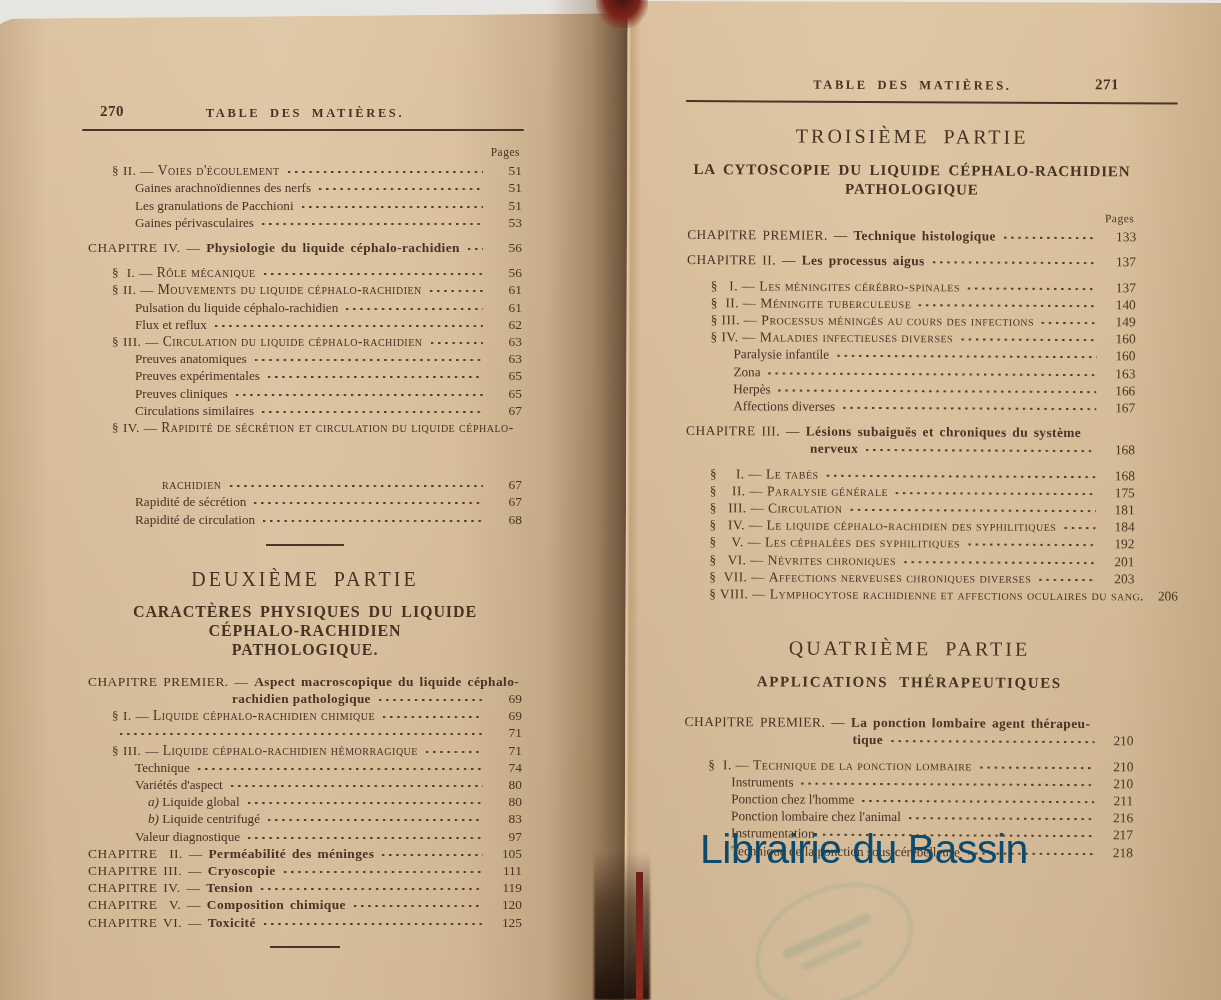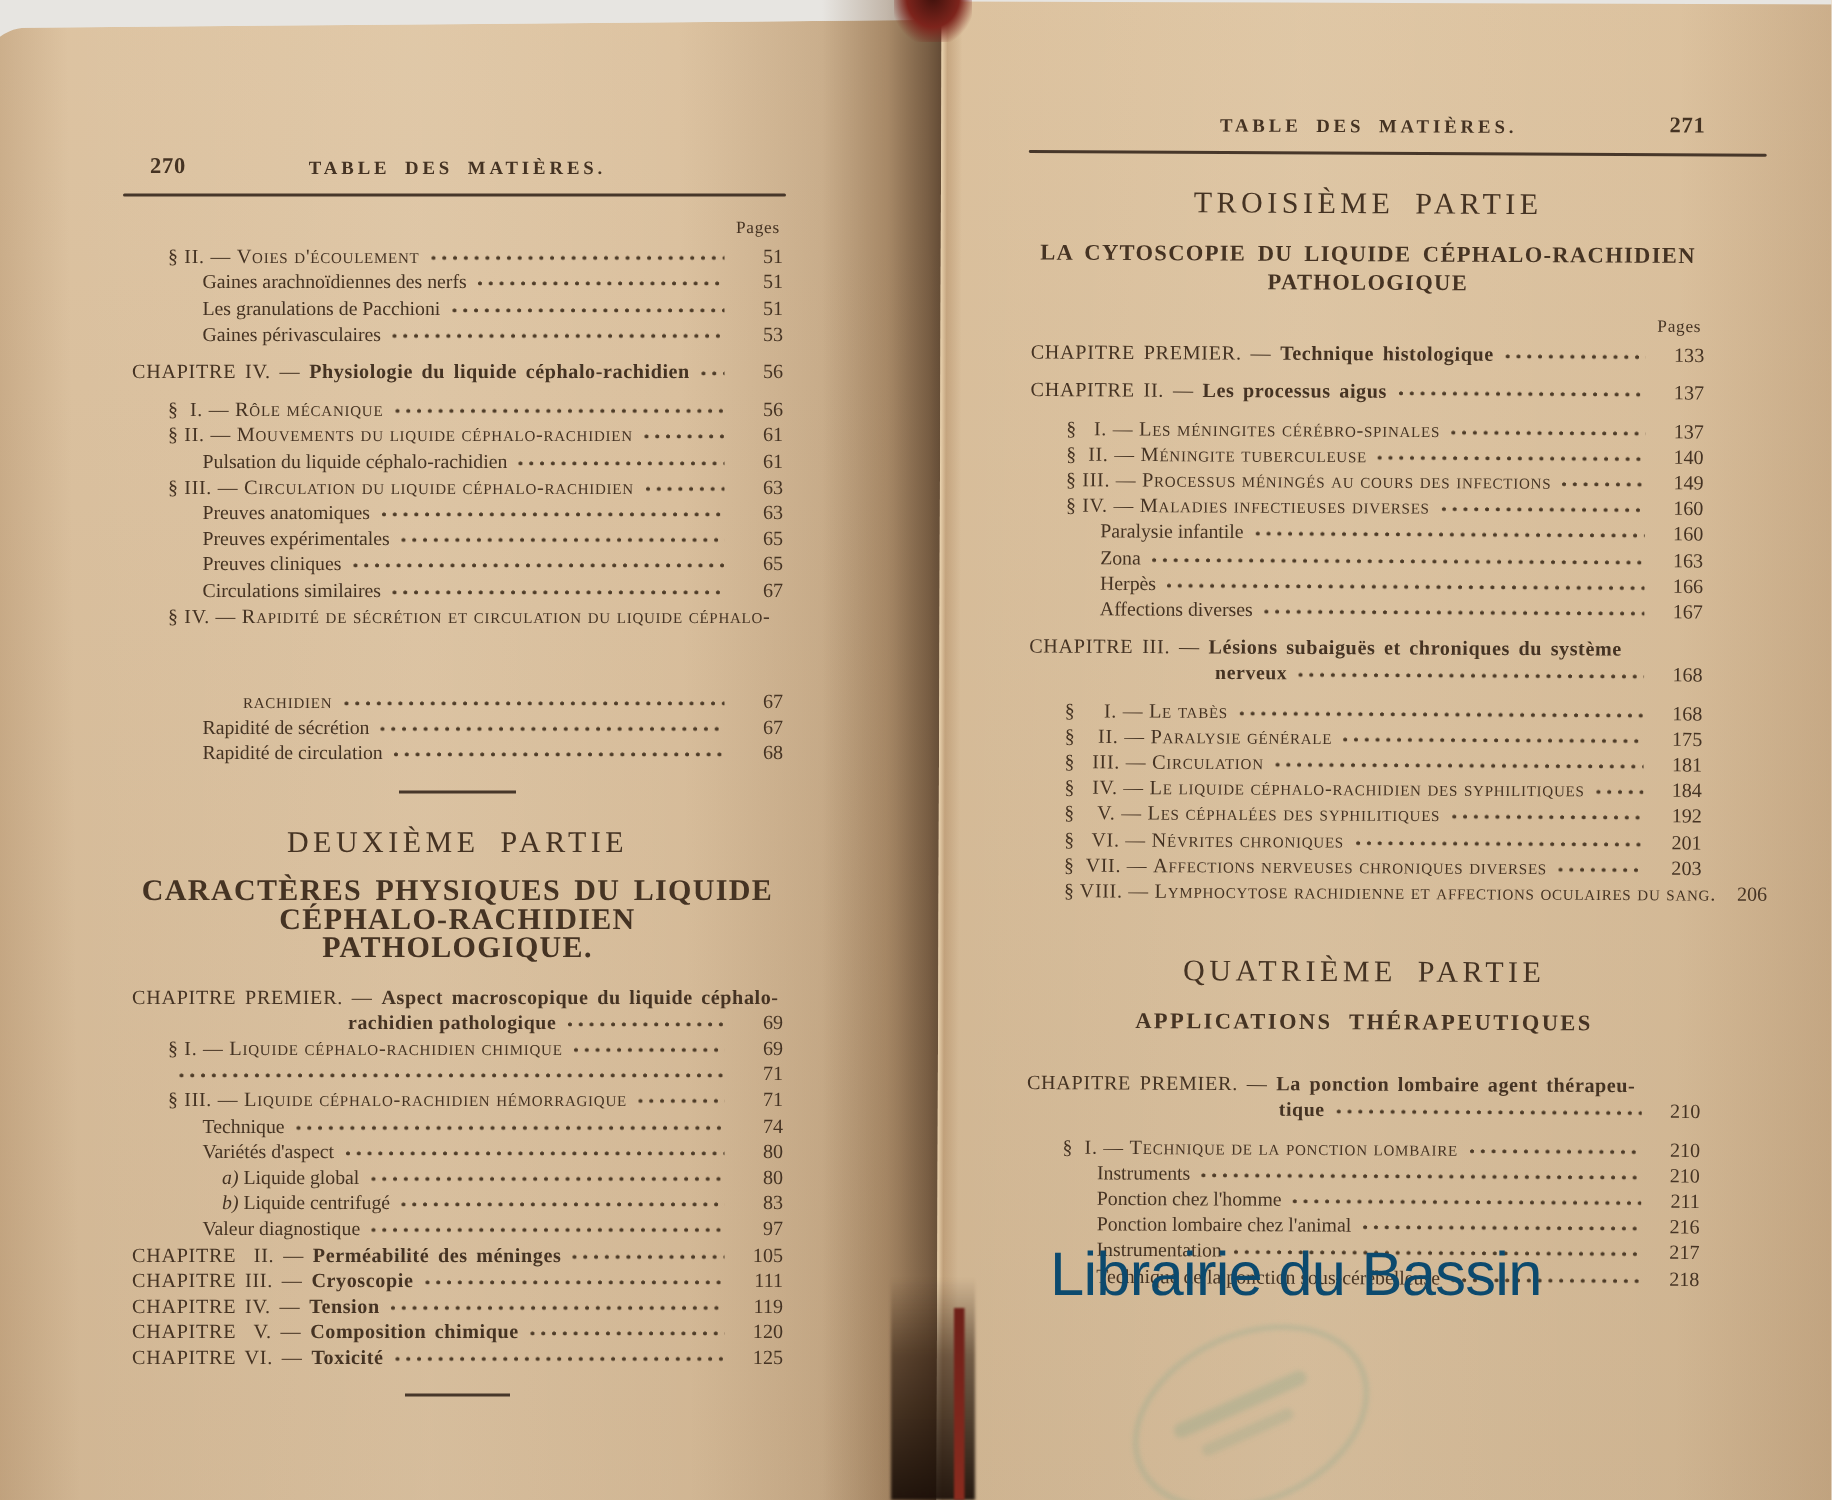--- a/index.html
+++ b/index.html
@@ -31,21 +31,21 @@
     background:radial-gradient(ellipse at 50% 10%, #3f110c 0%, #7d241c 48%, rgba(125,36,28,0) 78%);}
 
   
   .content{position:absolute;color:#453323;z-index:4;}
   .content.lc{left:88px;top:103px;width:434px;}
   .content.rc{left:688px;top:74px;width:449px;transform:rotate(0.3deg);transform-origin:0 0;}
 
   .page-head{position:relative;height:20px;text-align:center;}
   .running-title{font-size:12.5px;font-weight:700;letter-spacing:2.6px;word-spacing:4px;}
   .pnum{position:absolute;top:0;font-size:15px;font-weight:700;letter-spacing:.5px;}
-  .pnum.pl{left:12px;} .pnum.pr{right:0;}
+  .pnum.pl{left:12px;} .pnum.pr{right:18px;}
   .head-rule{height:2.2px;background:#47372a;margin-top:6px;border-radius:2px;}
   .lc .head-rule{margin-left:-6px;width:442px;}
   .rc .head-rule{margin-left:-2px;width:492px;}
 
   .pages-label{text-align:right;font-size:11.5px;letter-spacing:.5px;padding-right:2px;}
   .lc .pages-label{margin-top:15px;margin-bottom:3px;}
   .rc .pages-label{margin-top:12px;margin-bottom:2px;}
 
   .toc-row{display:flex;align-items:baseline;line-height:17.2px;}
   .toc-row.gap{margin-top:8px;}
@@ -60,21 +60,21 @@
     background-size:7.2px 13px;background-repeat:repeat-x;}
   .spacer{flex:1;}
   .pg{width:34px;text-align:right;font-size:13.4px;flex-shrink:0;}
   .c1{padding-left:24px;} .c2{padding-left:47px;} .c3{padding-left:60px;justify-content:flex-end;}
   .c4{padding-left:74px;margin-top:40px;} .c5{padding-left:144px;} .c6{padding-left:124px;} .c7{padding-left:168px;}
 
   .midrule{width:78px;height:2px;background:#47372a;margin:16px auto 0;}
   .endrule{width:70px;height:2px;background:#47372a;margin:15px auto 0;}
 
   .part-title{text-align:center;font-size:20px;letter-spacing:3px;word-spacing:6px;margin-top:22px;}
-  .part-sub{text-align:center;font-weight:700;font-size:20px;letter-spacing:.9px;word-spacing:3px;line-height:19px;}
+  .part-sub{text-align:center;font-weight:700;font-size:16px;letter-spacing:.9px;word-spacing:3px;line-height:19px;}
   .lc .part-sub{margin-top:11px;}
   .rc .part-sub{margin-top:13px;font-size:15px;}
   .rc .part-sub.wide{word-spacing:6px;letter-spacing:1.6px;}
   .toc{margin-top:4px;}
   .lc .toc2{margin-top:14px;}
   .rc .toc4{margin-top:22px;}
   .rc .part4{margin-top:34px;}
 
   
   .watermark{position:absolute;left:700px;top:826px;z-index:9;
@@ -141,20 +141,25 @@
         <div class="toc-row c1">
           <span class="t"><span class="pre">§ II. — </span><span class="sc">Mouvements du liquide céphalo-rachidien</span></span>
           <span class="leader"></span>
           <span class="pg">61</span>
         </div>
         <div class="toc-row c2">
           <span class="t"><span>Pulsation du liquide céphalo-rachidien</span></span>
           <span class="leader"></span>
           <span class="pg">61</span>
         </div>
+        <div class="toc-row c2">
+          <span class="t"><span>Flux et reflux</span></span>
+          <span class="leader"></span>
+          <span class="pg">62</span>
+        </div>
         <div class="toc-row c1">
           <span class="t"><span class="pre">§ III. — </span><span class="sc">Circulation du liquide céphalo-rachidien</span></span>
           <span class="leader"></span>
           <span class="pg">63</span>
         </div>
         <div class="toc-row c2">
           <span class="t"><span>Preuves anatomiques</span></span>
           <span class="leader"></span>
           <span class="pg">63</span>
         </div>

